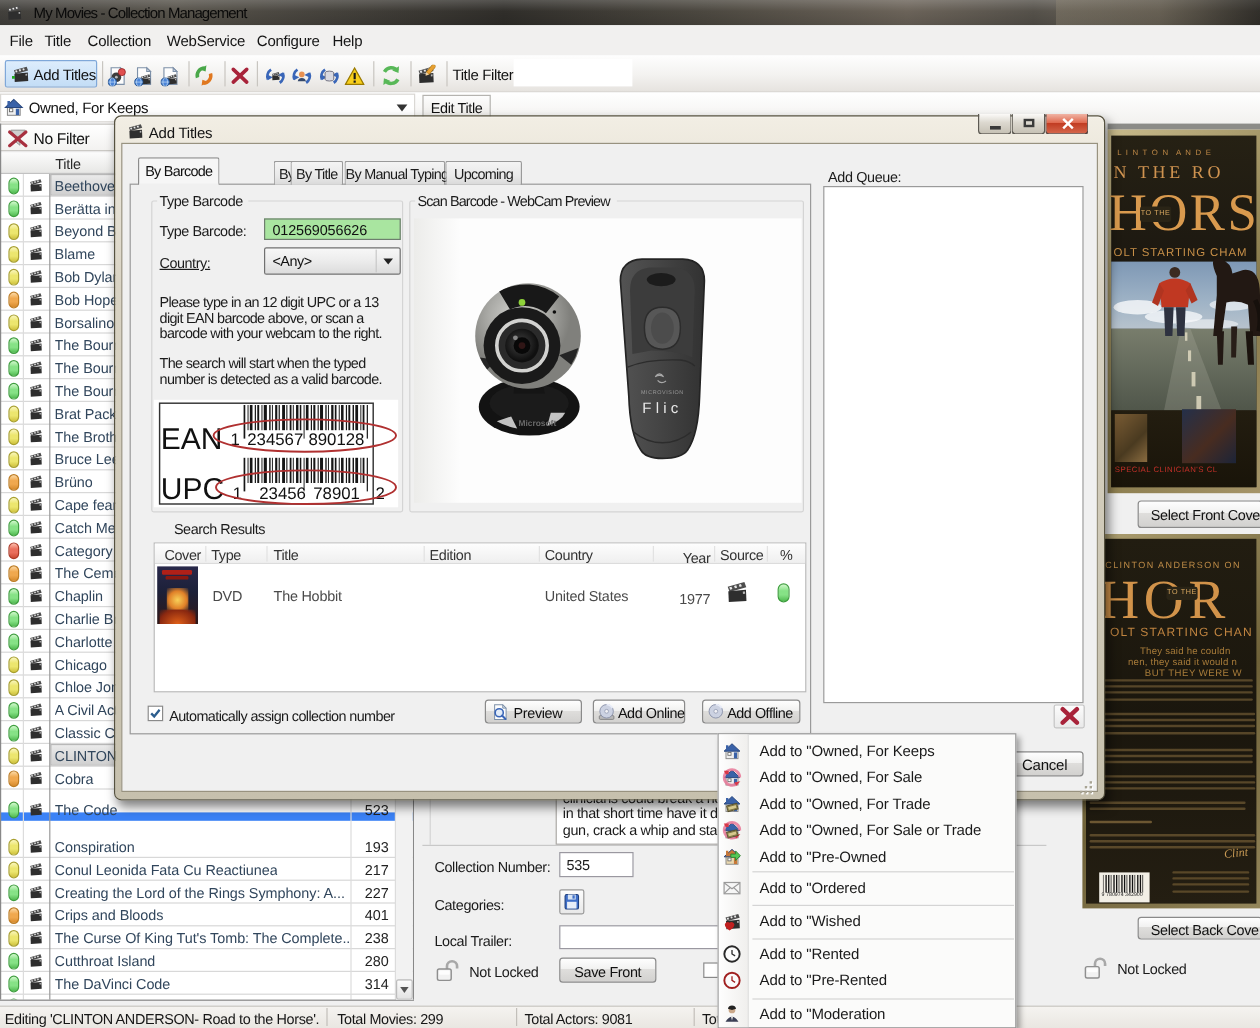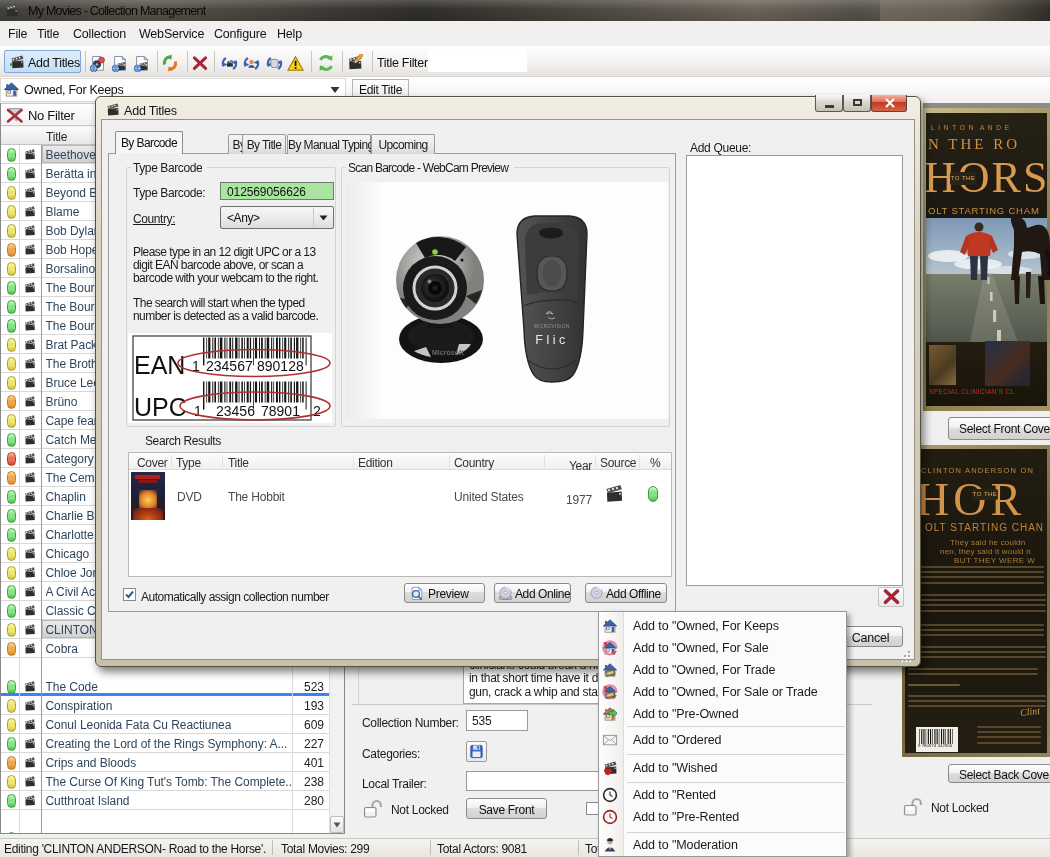--- a/index.html
+++ b/index.html
@@ -426,21 +426,21 @@
 <div style="left:0;top:494px;width:345px;height:19px;border-bottom:1px solid #d8d8d8;">
 <div style="left:6.5px;top:2.5px;width:9px;height:14px;background:linear-gradient(180deg,#fcd9a4,#f0a84e 38%,#f0a84e 62%,#d68a2c);border:1px solid #bd7c24;border-radius:5px;"></div>
 <svg style="left:23px;top:3px" width="13" height="13" viewBox="0 0 16 16">
         <path d="M2.6 4.6 L13.2 1.6 L14.4 4.8 L3.8 7.8 Z" fill="#4d4d4d"></path>
         <path d="M3.6 4.9 L5 4.5 L5.6 6 L4.2 6.4 Z M6.6 4.0 L8 3.6 L8.6 5.1 L7.2 5.5 Z M9.6 3.2 L11 2.8 L11.6 4.3 L10.2 4.7 Z" fill="#e8e8e8"></path>
         <path d="M3 7.4 L14.2 6.5 L14.5 13.6 L3.3 14.3 Z" fill="#2e2e2e"></path>
         <path d="M12.2 7.6 L13.6 7.5 L13.7 9 L12.3 9.1 Z" fill="#d8d8d8" opacity=".8"></path>
       </svg>
 <div style="left:45.5px;top:3px;font-size:12px;letter-spacing:-0.05px;color:#31465c;white-space:nowrap;max-width:245px;overflow:hidden">Cobra</div>
 </div>
-<div style="left:0;top:532px;width:345px;height:19px;border-bottom:3px solid #3b82f6;">
+<div style="left:0;top:520px;width:345px;height:19px;border-bottom:7px solid #3b82f6;">
 <div style="left:6.5px;top:2.5px;width:9px;height:14px;background:linear-gradient(180deg,#d2f8cc,#86e286 38%,#86e286 62%,#52ba52);border:1px solid #3f9e3f;border-radius:5px;"></div>
 <svg style="left:23px;top:3px" width="13" height="13" viewBox="0 0 16 16">
         <path d="M2.6 4.6 L13.2 1.6 L14.4 4.8 L3.8 7.8 Z" fill="#4d4d4d"></path>
         <path d="M3.6 4.9 L5 4.5 L5.6 6 L4.2 6.4 Z M6.6 4.0 L8 3.6 L8.6 5.1 L7.2 5.5 Z M9.6 3.2 L11 2.8 L11.6 4.3 L10.2 4.7 Z" fill="#e8e8e8"></path>
         <path d="M3 7.4 L14.2 6.5 L14.5 13.6 L3.3 14.3 Z" fill="#2e2e2e"></path>
         <path d="M12.2 7.6 L13.6 7.5 L13.7 9 L12.3 9.1 Z" fill="#d8d8d8" opacity=".8"></path>
       </svg>
 <div style="left:45.5px;top:3px;font-size:12px;letter-spacing:-0.05px;color:#31465c;white-space:nowrap;max-width:245px;overflow:hidden">The Code</div>
 <div style="left:292px;top:3px;width:32px;text-align:right;font-size:12px;color:#222">523</div>
 </div>
@@ -457,21 +457,21 @@
 </div>
 <div style="left:0;top:570px;width:345px;height:19px;border-bottom:1px solid #d8d8d8;">
 <div style="left:6.5px;top:2.5px;width:9px;height:14px;background:linear-gradient(180deg,#faf6bc,#ece66e 38%,#ece66e 62%,#cfc23e);border:1px solid #a8a030;border-radius:5px;"></div>
 <svg style="left:23px;top:3px" width="13" height="13" viewBox="0 0 16 16">
         <path d="M2.6 4.6 L13.2 1.6 L14.4 4.8 L3.8 7.8 Z" fill="#4d4d4d"></path>
         <path d="M3.6 4.9 L5 4.5 L5.6 6 L4.2 6.4 Z M6.6 4.0 L8 3.6 L8.6 5.1 L7.2 5.5 Z M9.6 3.2 L11 2.8 L11.6 4.3 L10.2 4.7 Z" fill="#e8e8e8"></path>
         <path d="M3 7.4 L14.2 6.5 L14.5 13.6 L3.3 14.3 Z" fill="#2e2e2e"></path>
         <path d="M12.2 7.6 L13.6 7.5 L13.7 9 L12.3 9.1 Z" fill="#d8d8d8" opacity=".8"></path>
       </svg>
 <div style="left:45.5px;top:3px;font-size:12px;letter-spacing:-0.05px;color:#31465c;white-space:nowrap;max-width:245px;overflow:hidden">Conul Leonida Fata Cu Reactiunea</div>
-<div style="left:292px;top:3px;width:32px;text-align:right;font-size:12px;color:#222">609</div>
+<div style="left:292px;top:3px;width:32px;text-align:right;font-size:12px;color:#222">217</div>
 </div>
 <div style="left:0;top:589px;width:345px;height:19px;border-bottom:1px solid #d8d8d8;">
 <div style="left:6.5px;top:2.5px;width:9px;height:14px;background:linear-gradient(180deg,#d2f8cc,#86e286 38%,#86e286 62%,#52ba52);border:1px solid #3f9e3f;border-radius:5px;"></div>
 <svg style="left:23px;top:3px" width="13" height="13" viewBox="0 0 16 16">
         <path d="M2.6 4.6 L13.2 1.6 L14.4 4.8 L3.8 7.8 Z" fill="#4d4d4d"></path>
         <path d="M3.6 4.9 L5 4.5 L5.6 6 L4.2 6.4 Z M6.6 4.0 L8 3.6 L8.6 5.1 L7.2 5.5 Z M9.6 3.2 L11 2.8 L11.6 4.3 L10.2 4.7 Z" fill="#e8e8e8"></path>
         <path d="M3 7.4 L14.2 6.5 L14.5 13.6 L3.3 14.3 Z" fill="#2e2e2e"></path>
         <path d="M12.2 7.6 L13.6 7.5 L13.7 9 L12.3 9.1 Z" fill="#d8d8d8" opacity=".8"></path>
       </svg>
 <div style="left:45.5px;top:3px;font-size:12px;letter-spacing:-0.05px;color:#31465c;white-space:nowrap;max-width:245px;overflow:hidden">Creating the Lord of the Rings Symphony: A...</div>
@@ -502,20 +502,31 @@
 <div style="left:0;top:646px;width:345px;height:19px;border-bottom:1px solid #d8d8d8;">
 <div style="left:6.5px;top:2.5px;width:9px;height:14px;background:linear-gradient(180deg,#d2f8cc,#86e286 38%,#86e286 62%,#52ba52);border:1px solid #3f9e3f;border-radius:5px;"></div>
 <svg style="left:23px;top:3px" width="13" height="13" viewBox="0 0 16 16">
         <path d="M2.6 4.6 L13.2 1.6 L14.4 4.8 L3.8 7.8 Z" fill="#4d4d4d"></path>
         <path d="M3.6 4.9 L5 4.5 L5.6 6 L4.2 6.4 Z M6.6 4.0 L8 3.6 L8.6 5.1 L7.2 5.5 Z M9.6 3.2 L11 2.8 L11.6 4.3 L10.2 4.7 Z" fill="#e8e8e8"></path>
         <path d="M3 7.4 L14.2 6.5 L14.5 13.6 L3.3 14.3 Z" fill="#2e2e2e"></path>
         <path d="M12.2 7.6 L13.6 7.5 L13.7 9 L12.3 9.1 Z" fill="#d8d8d8" opacity=".8"></path>
       </svg>
 <div style="left:45.5px;top:3px;font-size:12px;letter-spacing:-0.05px;color:#31465c;white-space:nowrap;max-width:245px;overflow:hidden">Cutthroat Island</div>
 <div style="left:292px;top:3px;width:32px;text-align:right;font-size:12px;color:#222">280</div>
+</div>
+<div style="left:0;top:665px;width:345px;height:19px;border-bottom:1px solid #d8d8d8;">
+<div style="left:6.5px;top:2.5px;width:9px;height:14px;background:linear-gradient(180deg,#d2f8cc,#86e286 38%,#86e286 62%,#52ba52);border:1px solid #3f9e3f;border-radius:5px;"></div>
+<svg style="left:23px;top:3px" width="13" height="13" viewBox="0 0 16 16">
+        <path d="M2.6 4.6 L13.2 1.6 L14.4 4.8 L3.8 7.8 Z" fill="#4d4d4d"></path>
+        <path d="M3.6 4.9 L5 4.5 L5.6 6 L4.2 6.4 Z M6.6 4.0 L8 3.6 L8.6 5.1 L7.2 5.5 Z M9.6 3.2 L11 2.8 L11.6 4.3 L10.2 4.7 Z" fill="#e8e8e8"></path>
+        <path d="M3 7.4 L14.2 6.5 L14.5 13.6 L3.3 14.3 Z" fill="#2e2e2e"></path>
+        <path d="M12.2 7.6 L13.6 7.5 L13.7 9 L12.3 9.1 Z" fill="#d8d8d8" opacity=".8"></path>
+      </svg>
+<div style="left:45.5px;top:3px;font-size:12px;letter-spacing:-0.05px;color:#31465c;white-space:nowrap;max-width:245px;overflow:hidden">The DaVinci Code</div>
+<div style="left:292px;top:3px;width:32px;text-align:right;font-size:12px;color:#222">314</div>
 </div>
 <div style="left:0;top:684px;width:345px;height:19px;border-bottom:1px solid #d8d8d8;">
 <div style="left:6.5px;top:2.5px;width:9px;height:14px;background:linear-gradient(180deg,#d2f8cc,#86e286 38%,#86e286 62%,#52ba52);border:1px solid #3f9e3f;border-radius:5px;"></div>
 <svg style="left:23px;top:3px" width="13" height="13" viewBox="0 0 16 16">
         <path d="M2.6 4.6 L13.2 1.6 L14.4 4.8 L3.8 7.8 Z" fill="#4d4d4d"></path>
         <path d="M3.6 4.9 L5 4.5 L5.6 6 L4.2 6.4 Z M6.6 4.0 L8 3.6 L8.6 5.1 L7.2 5.5 Z M9.6 3.2 L11 2.8 L11.6 4.3 L10.2 4.7 Z" fill="#e8e8e8"></path>
         <path d="M3 7.4 L14.2 6.5 L14.5 13.6 L3.3 14.3 Z" fill="#2e2e2e"></path>
         <path d="M12.2 7.6 L13.6 7.5 L13.7 9 L12.3 9.1 Z" fill="#d8d8d8" opacity=".8"></path>
       </svg>
 <div style="left:45.5px;top:3px;font-size:12px;letter-spacing:-0.05px;color:#31465c;white-space:nowrap;max-width:245px;overflow:hidden">Dawn of the</div>

